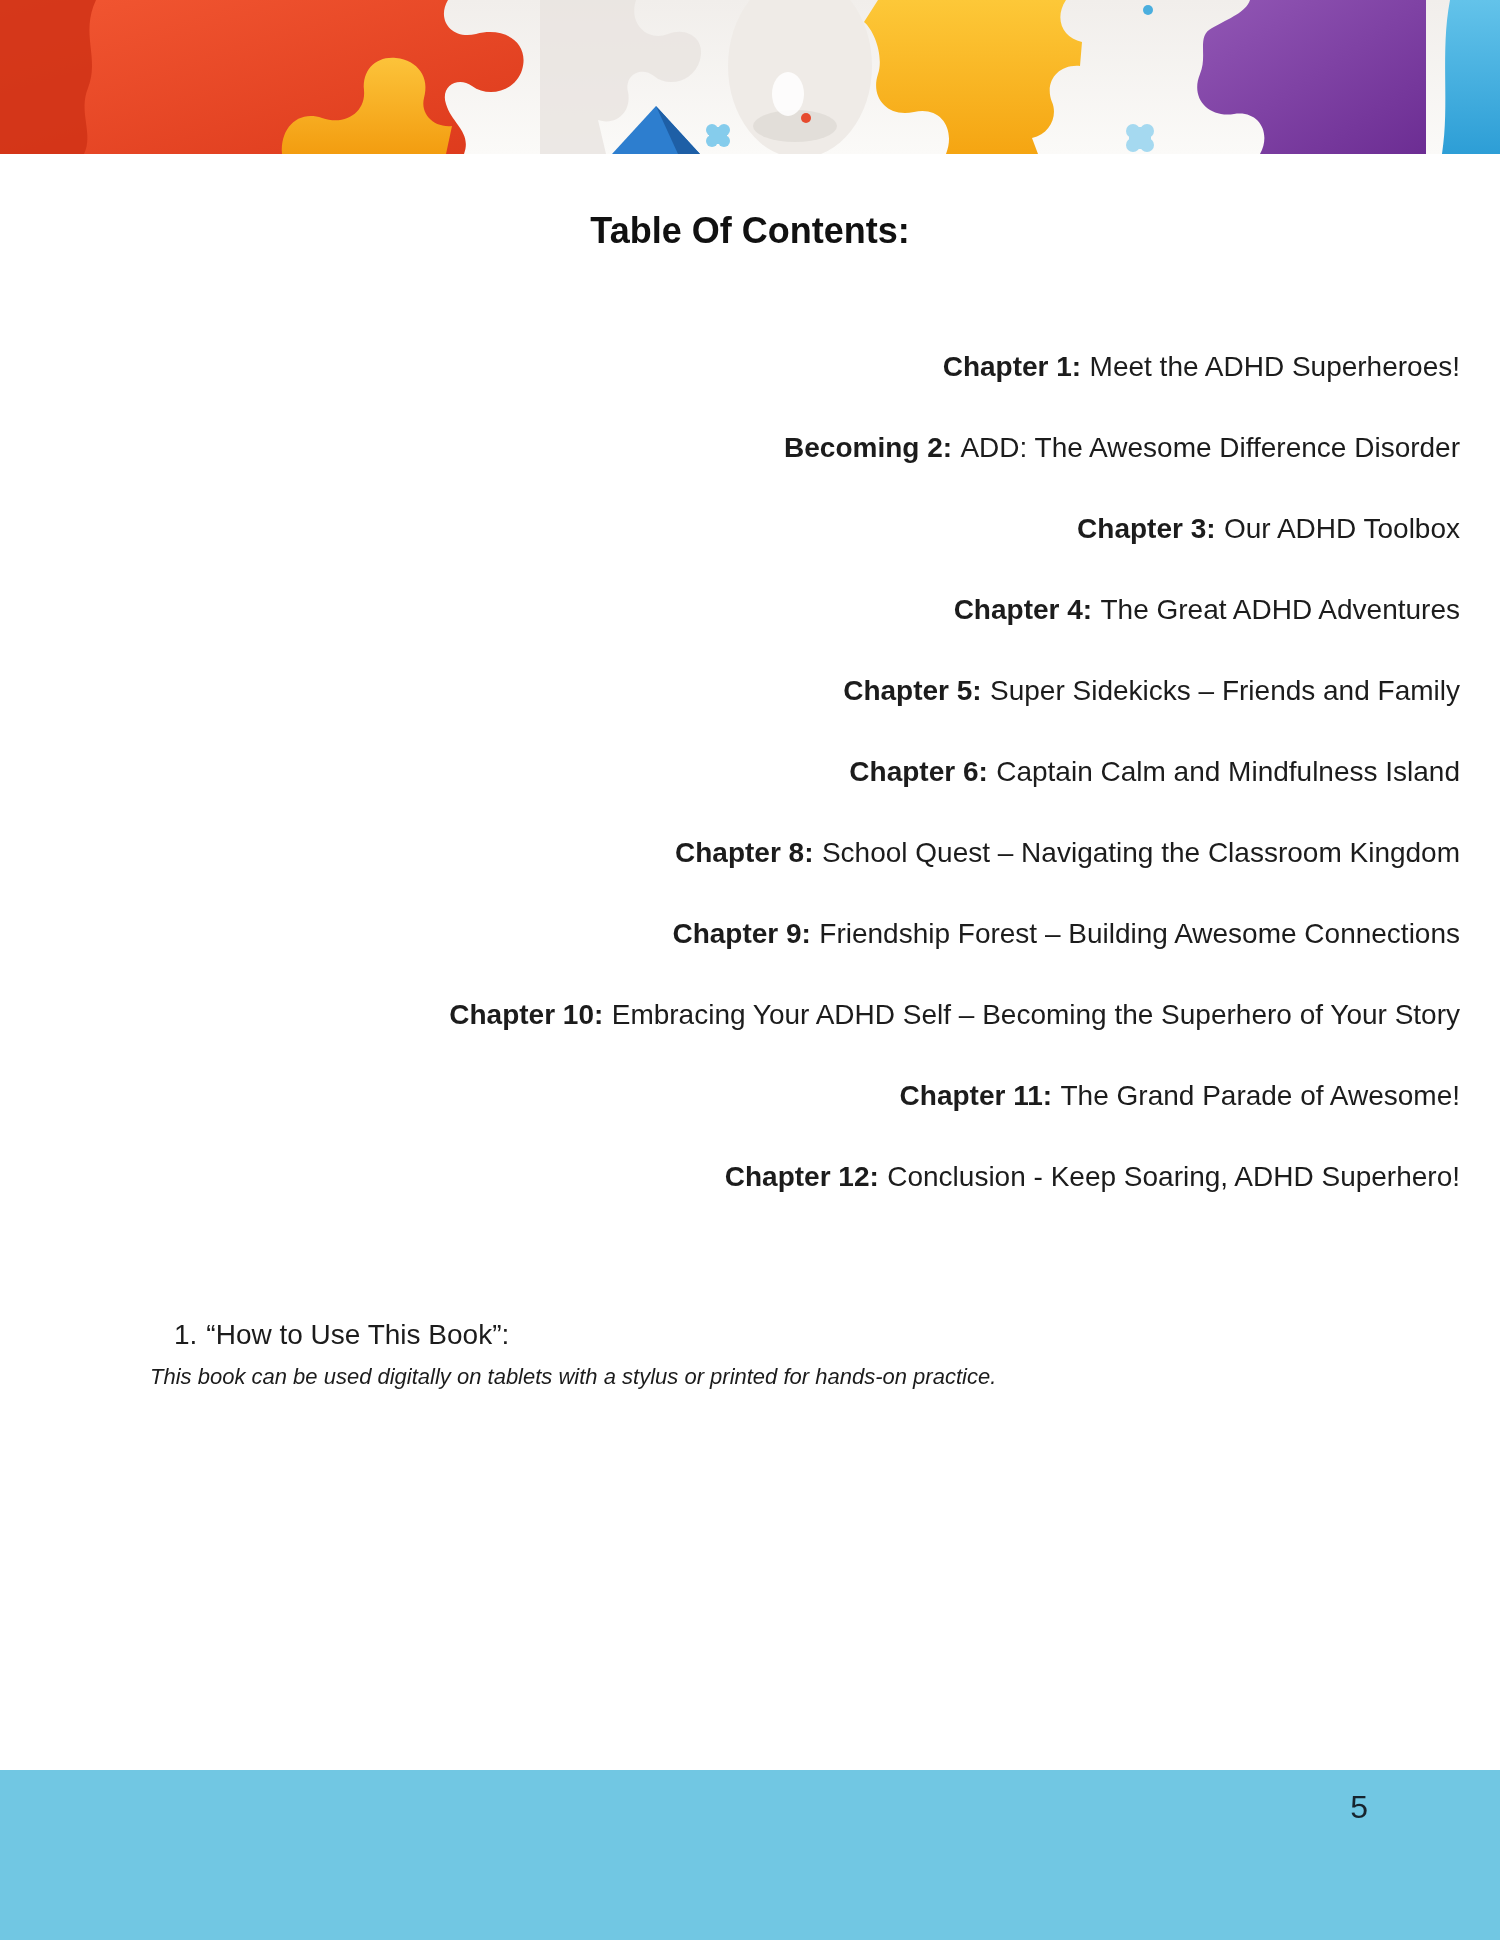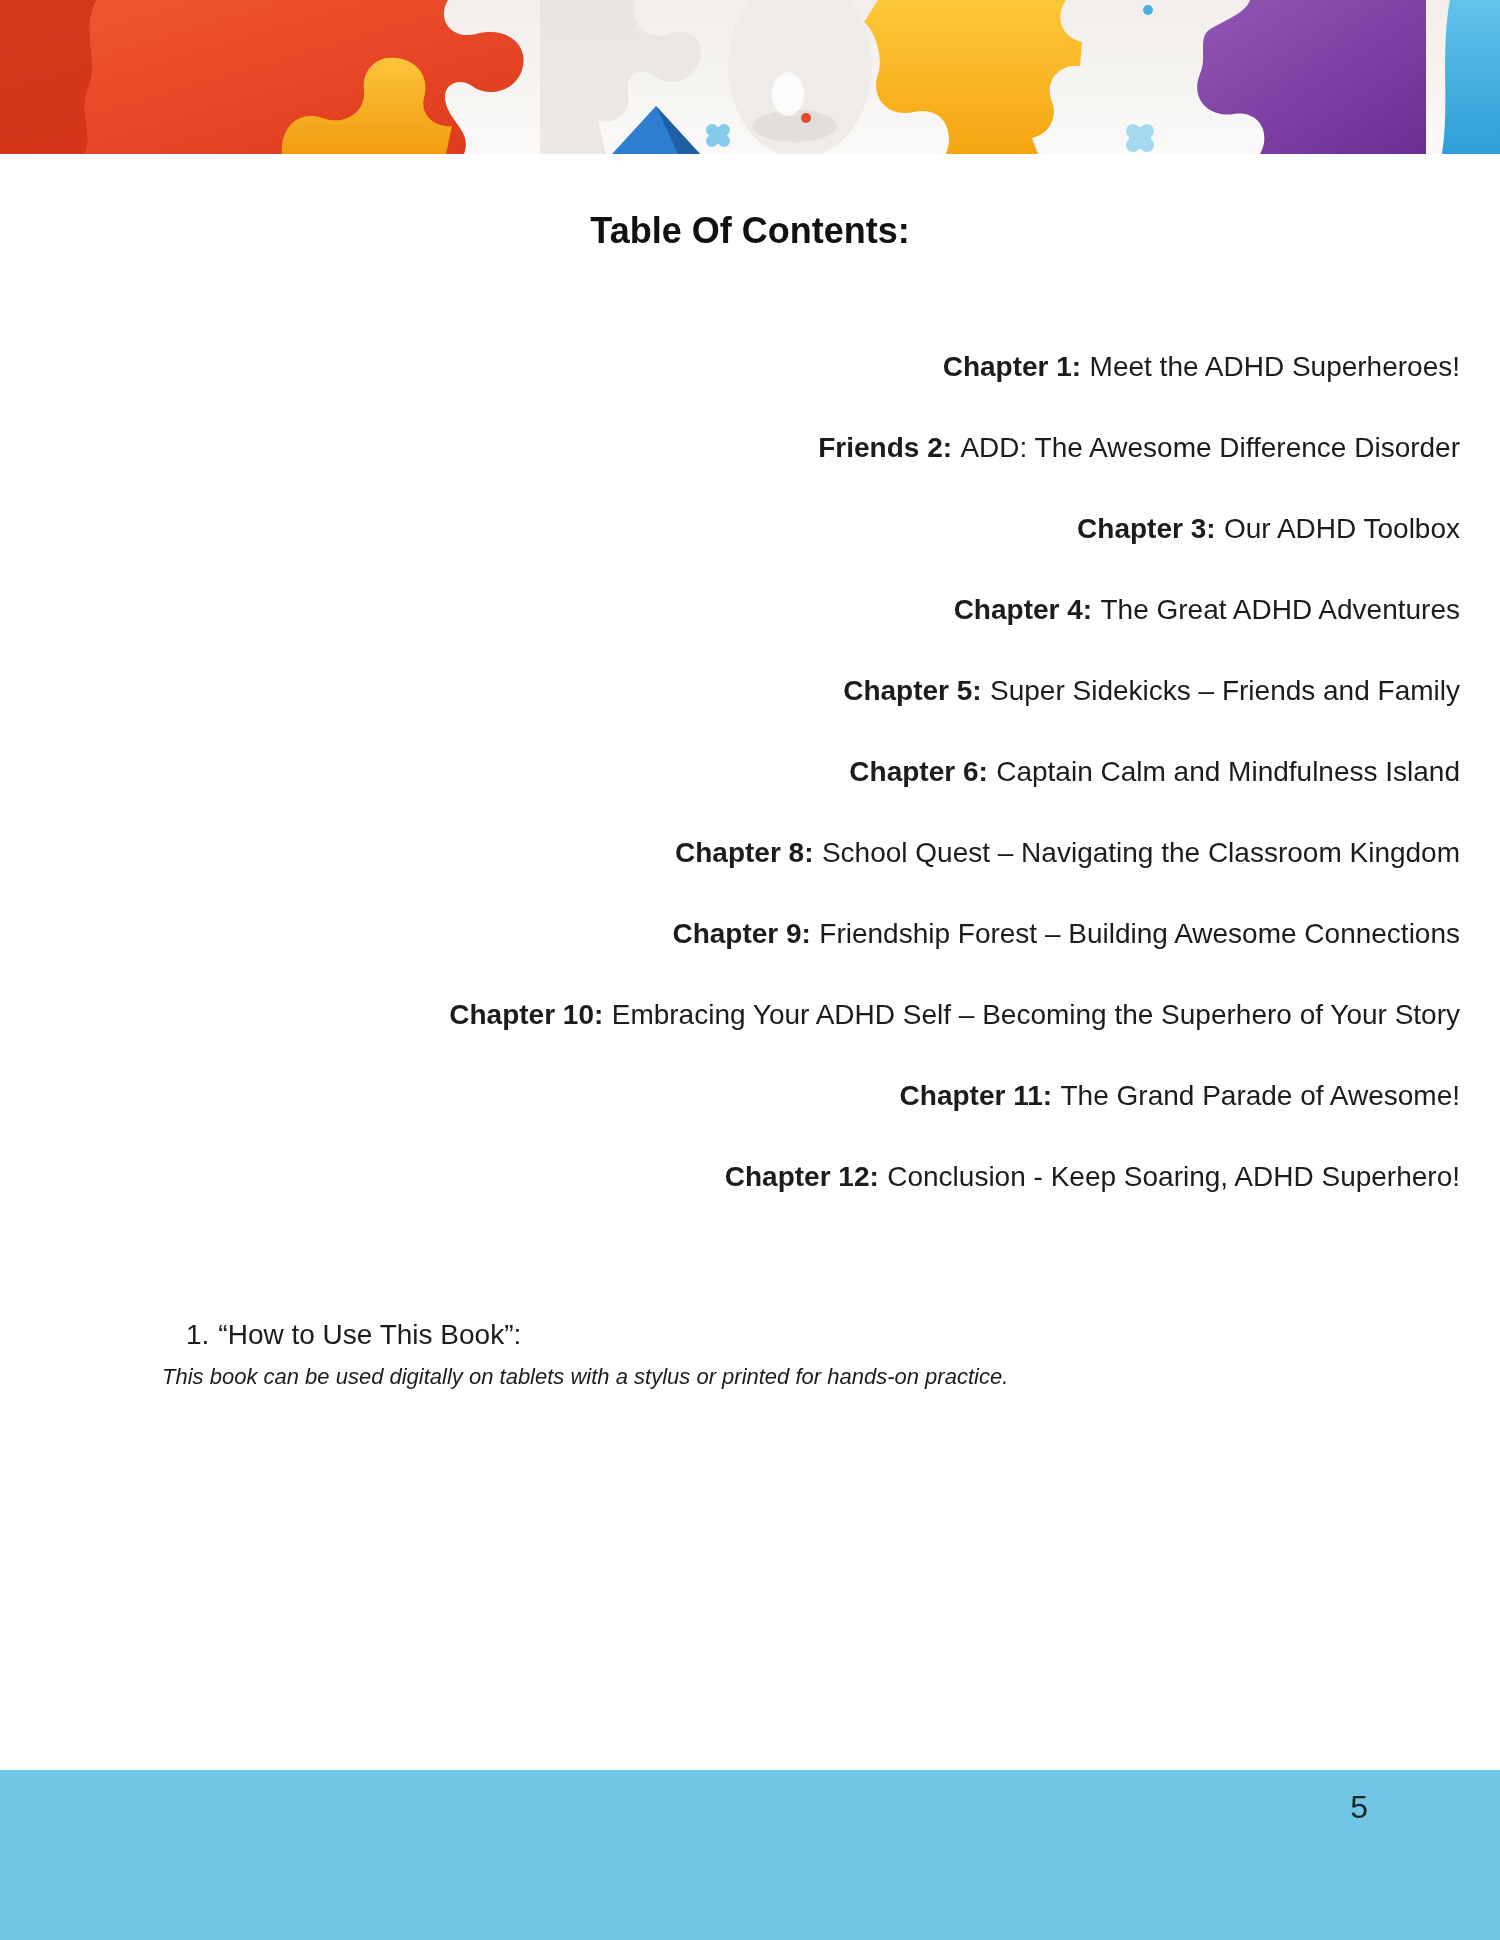--- a/index.html
+++ b/index.html
@@ -29,21 +29,21 @@
   }
   .chapter-row {
     font-size:28px;
     line-height:34px;
     margin:0 0 47px 0;
     white-space:nowrap;
     text-align:right;
   }
   .chapter-row.indent { padding-left:9px; }
   .chapter-label { font-weight:700; margin-right:0.30em; }
-  .notes { margin:120px 12px 0; padding:0 20px 0 150px; }
+  .notes { margin:120px 0 0; padding:0 20px 0 150px; }
   .note-item { font-size:28px; line-height:42px; padding-left:24px; }
   .note-number { margin-right:9px; }
   .note-paragraph { margin:0; font-size:22px; line-height:42px;font-style:italic; }
   .footer {
     position:absolute;
     left:0; bottom:0;
     width:100%; height:170px;
     background:#71c7e3;
   }
   .page-number {
@@ -133,21 +133,21 @@
     </svg>
   </div>
 
   <h1 class="doc-title">Table Of Contents:</h1>
 
   <ul class="chapters">
     <li class="chapter-row">
       <span class="chapter-label">Chapter 1:</span><span>Meet the ADHD Superheroes!</span>
     </li>
     <li class="chapter-row indent">
-      <span class="chapter-label">Friends 2:</span><span>ADD: The Awesome Difference Disorder</span>
+      <span class="chapter-label">Becoming 2:</span><span>ADD: The Awesome Difference Disorder</span>
     </li>
     <li class="chapter-row">
       <span class="chapter-label">Chapter 3:</span><span>Our ADHD Toolbox</span>
     </li>
     <li class="chapter-row">
       <span class="chapter-label">Chapter 4:</span><span>The Great ADHD Adventures</span>
     </li>
     <li class="chapter-row">
       <span class="chapter-label">Chapter 5:</span><span>Super Sidekicks – Friends and Family</span>
     </li>

